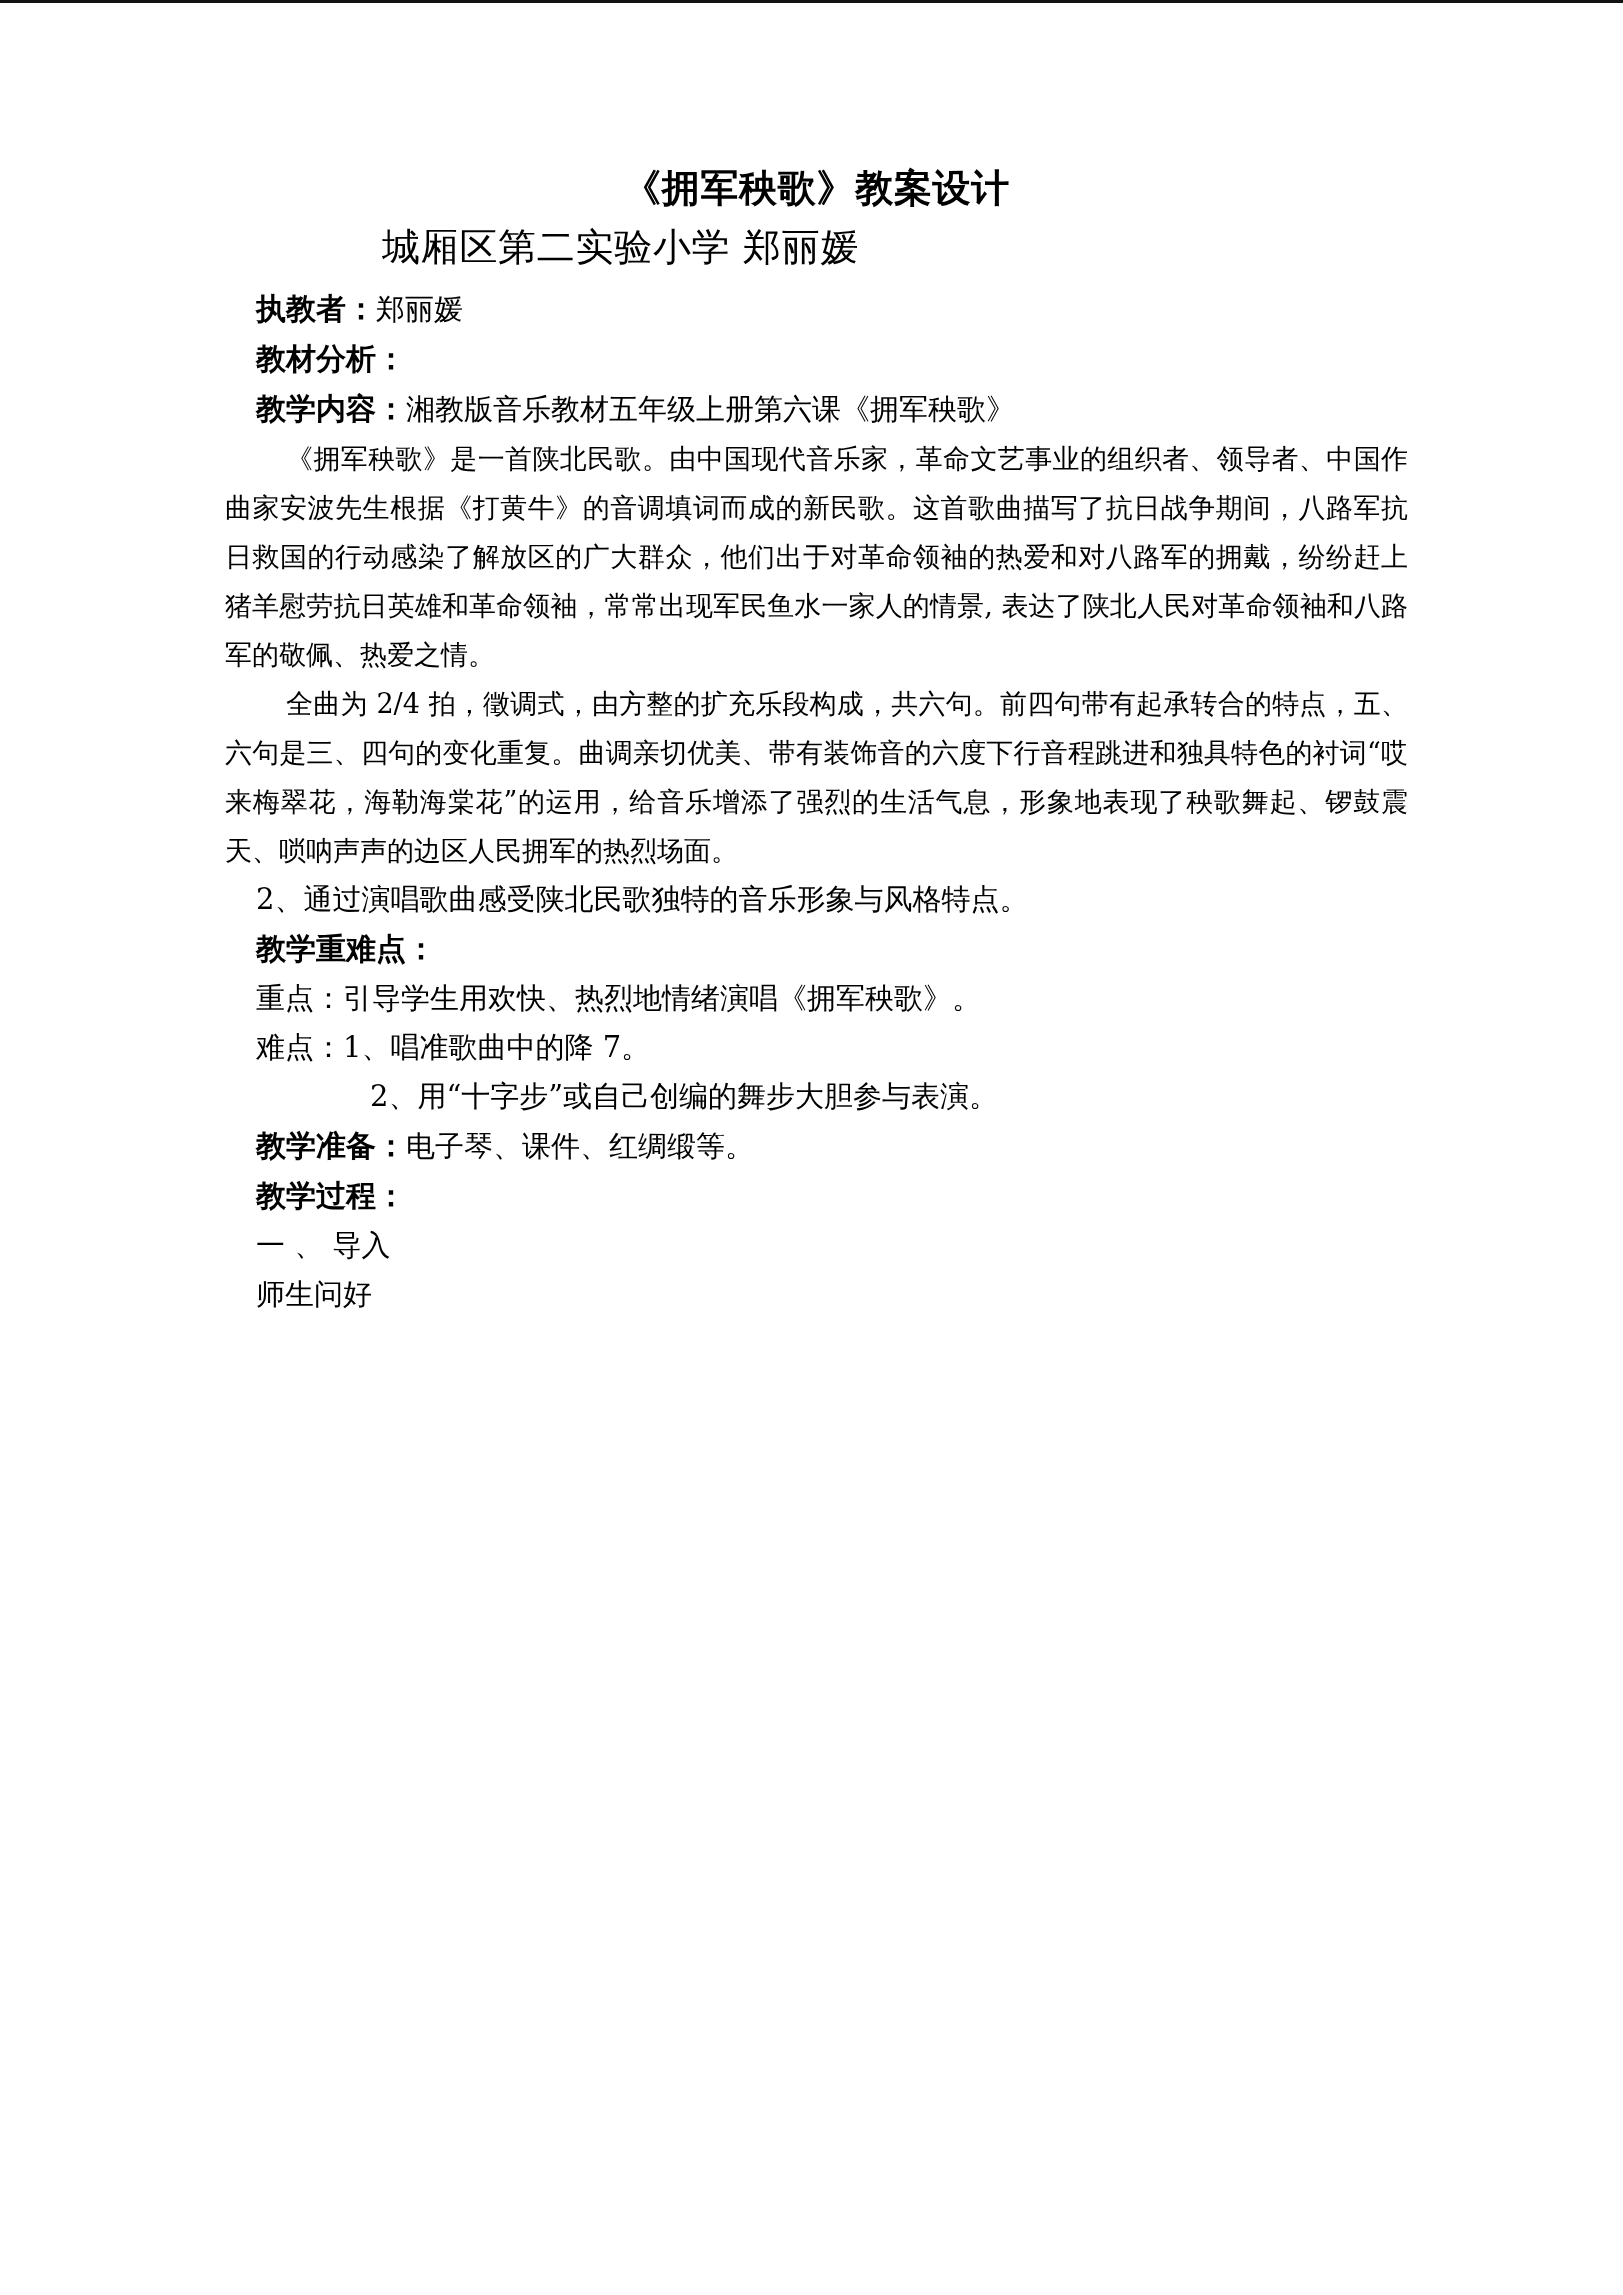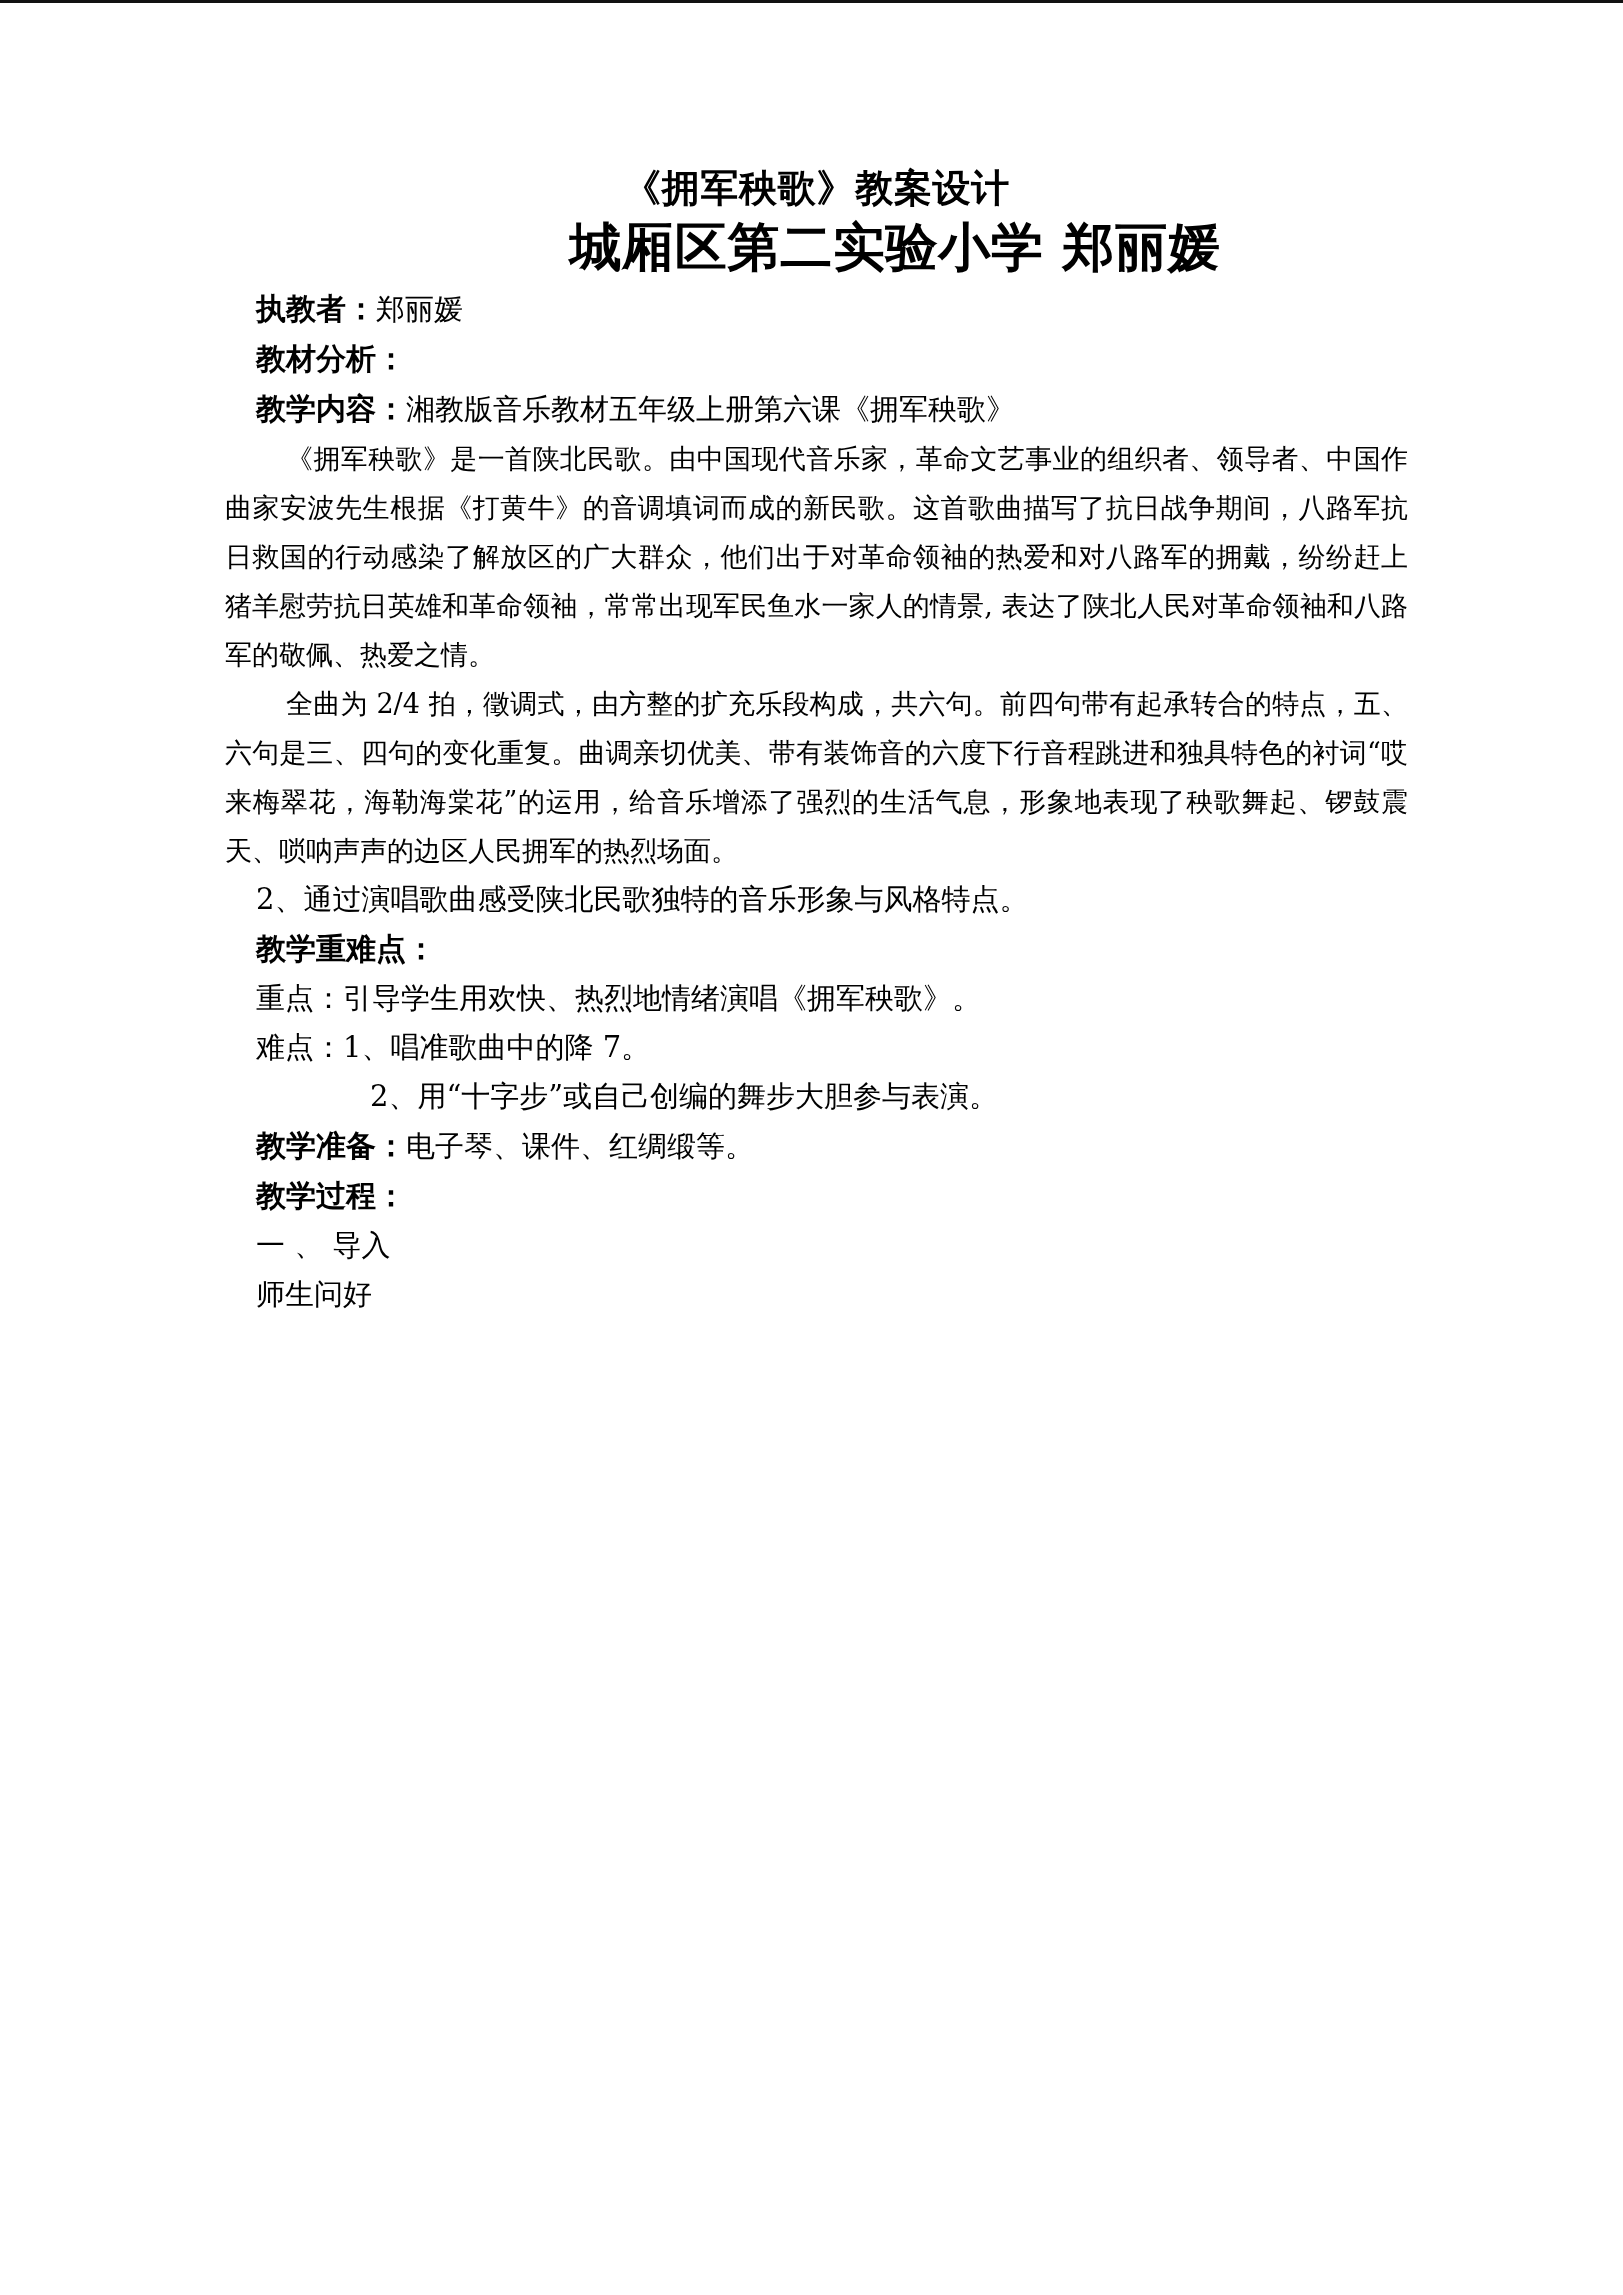--- a/index.html
+++ b/index.html
@@ -37,25 +37,25 @@
     font-weight: bold;
     font-size: 38px;
     line-height: 59px;
     color: #000000;
     text-align: center;
     letter-spacing: 0.7px;
     white-space: nowrap;
   }
   .doc-subtitle {
     font-family: "DejaVu Sans", "Liberation Sans", sans-serif;
-    font-weight: bold;
-    font-size: 52px;
+    font-weight: normal;
+    font-size: 38px;
     line-height: 59px;
     color: #000000;
-    text-align: center;
+    text-align: left;
     padding-left: 157px;
     letter-spacing: 0.7px;
     white-space: nowrap;
   }
 
   
   .line {
     font-family: "DejaVu Serif", "Liberation Serif", serif;
     font-size: 29px;
     line-height: 49px;

